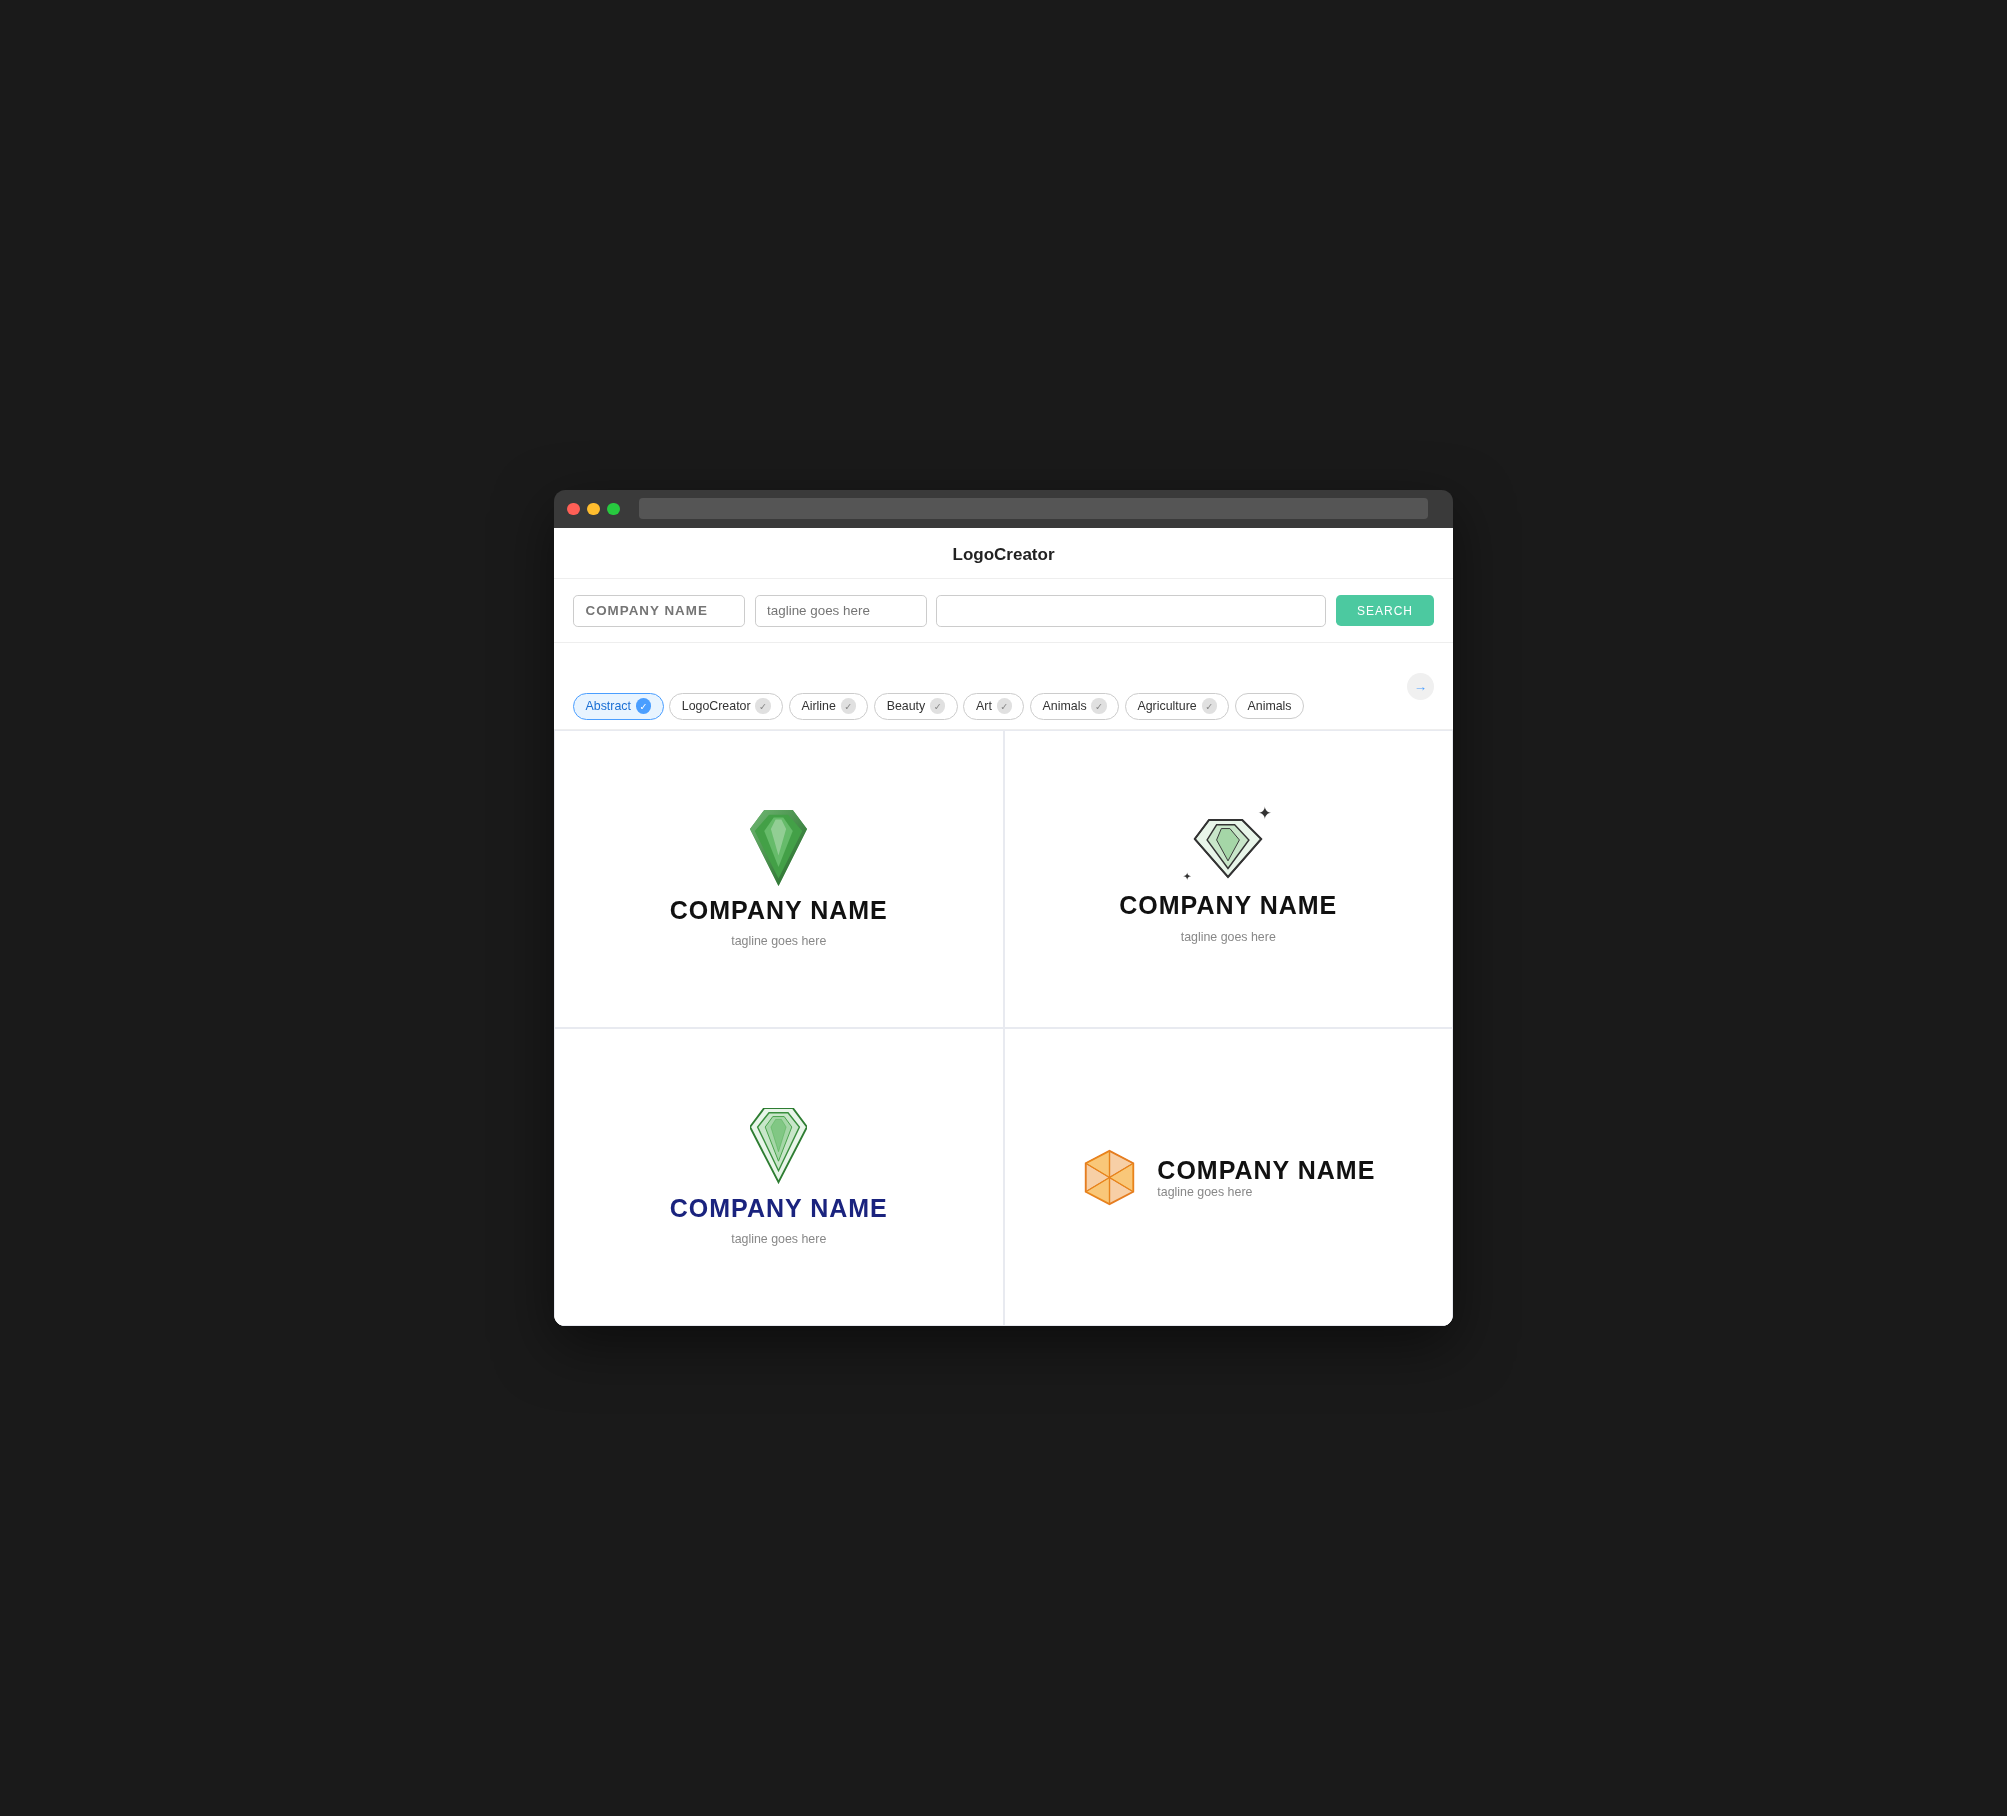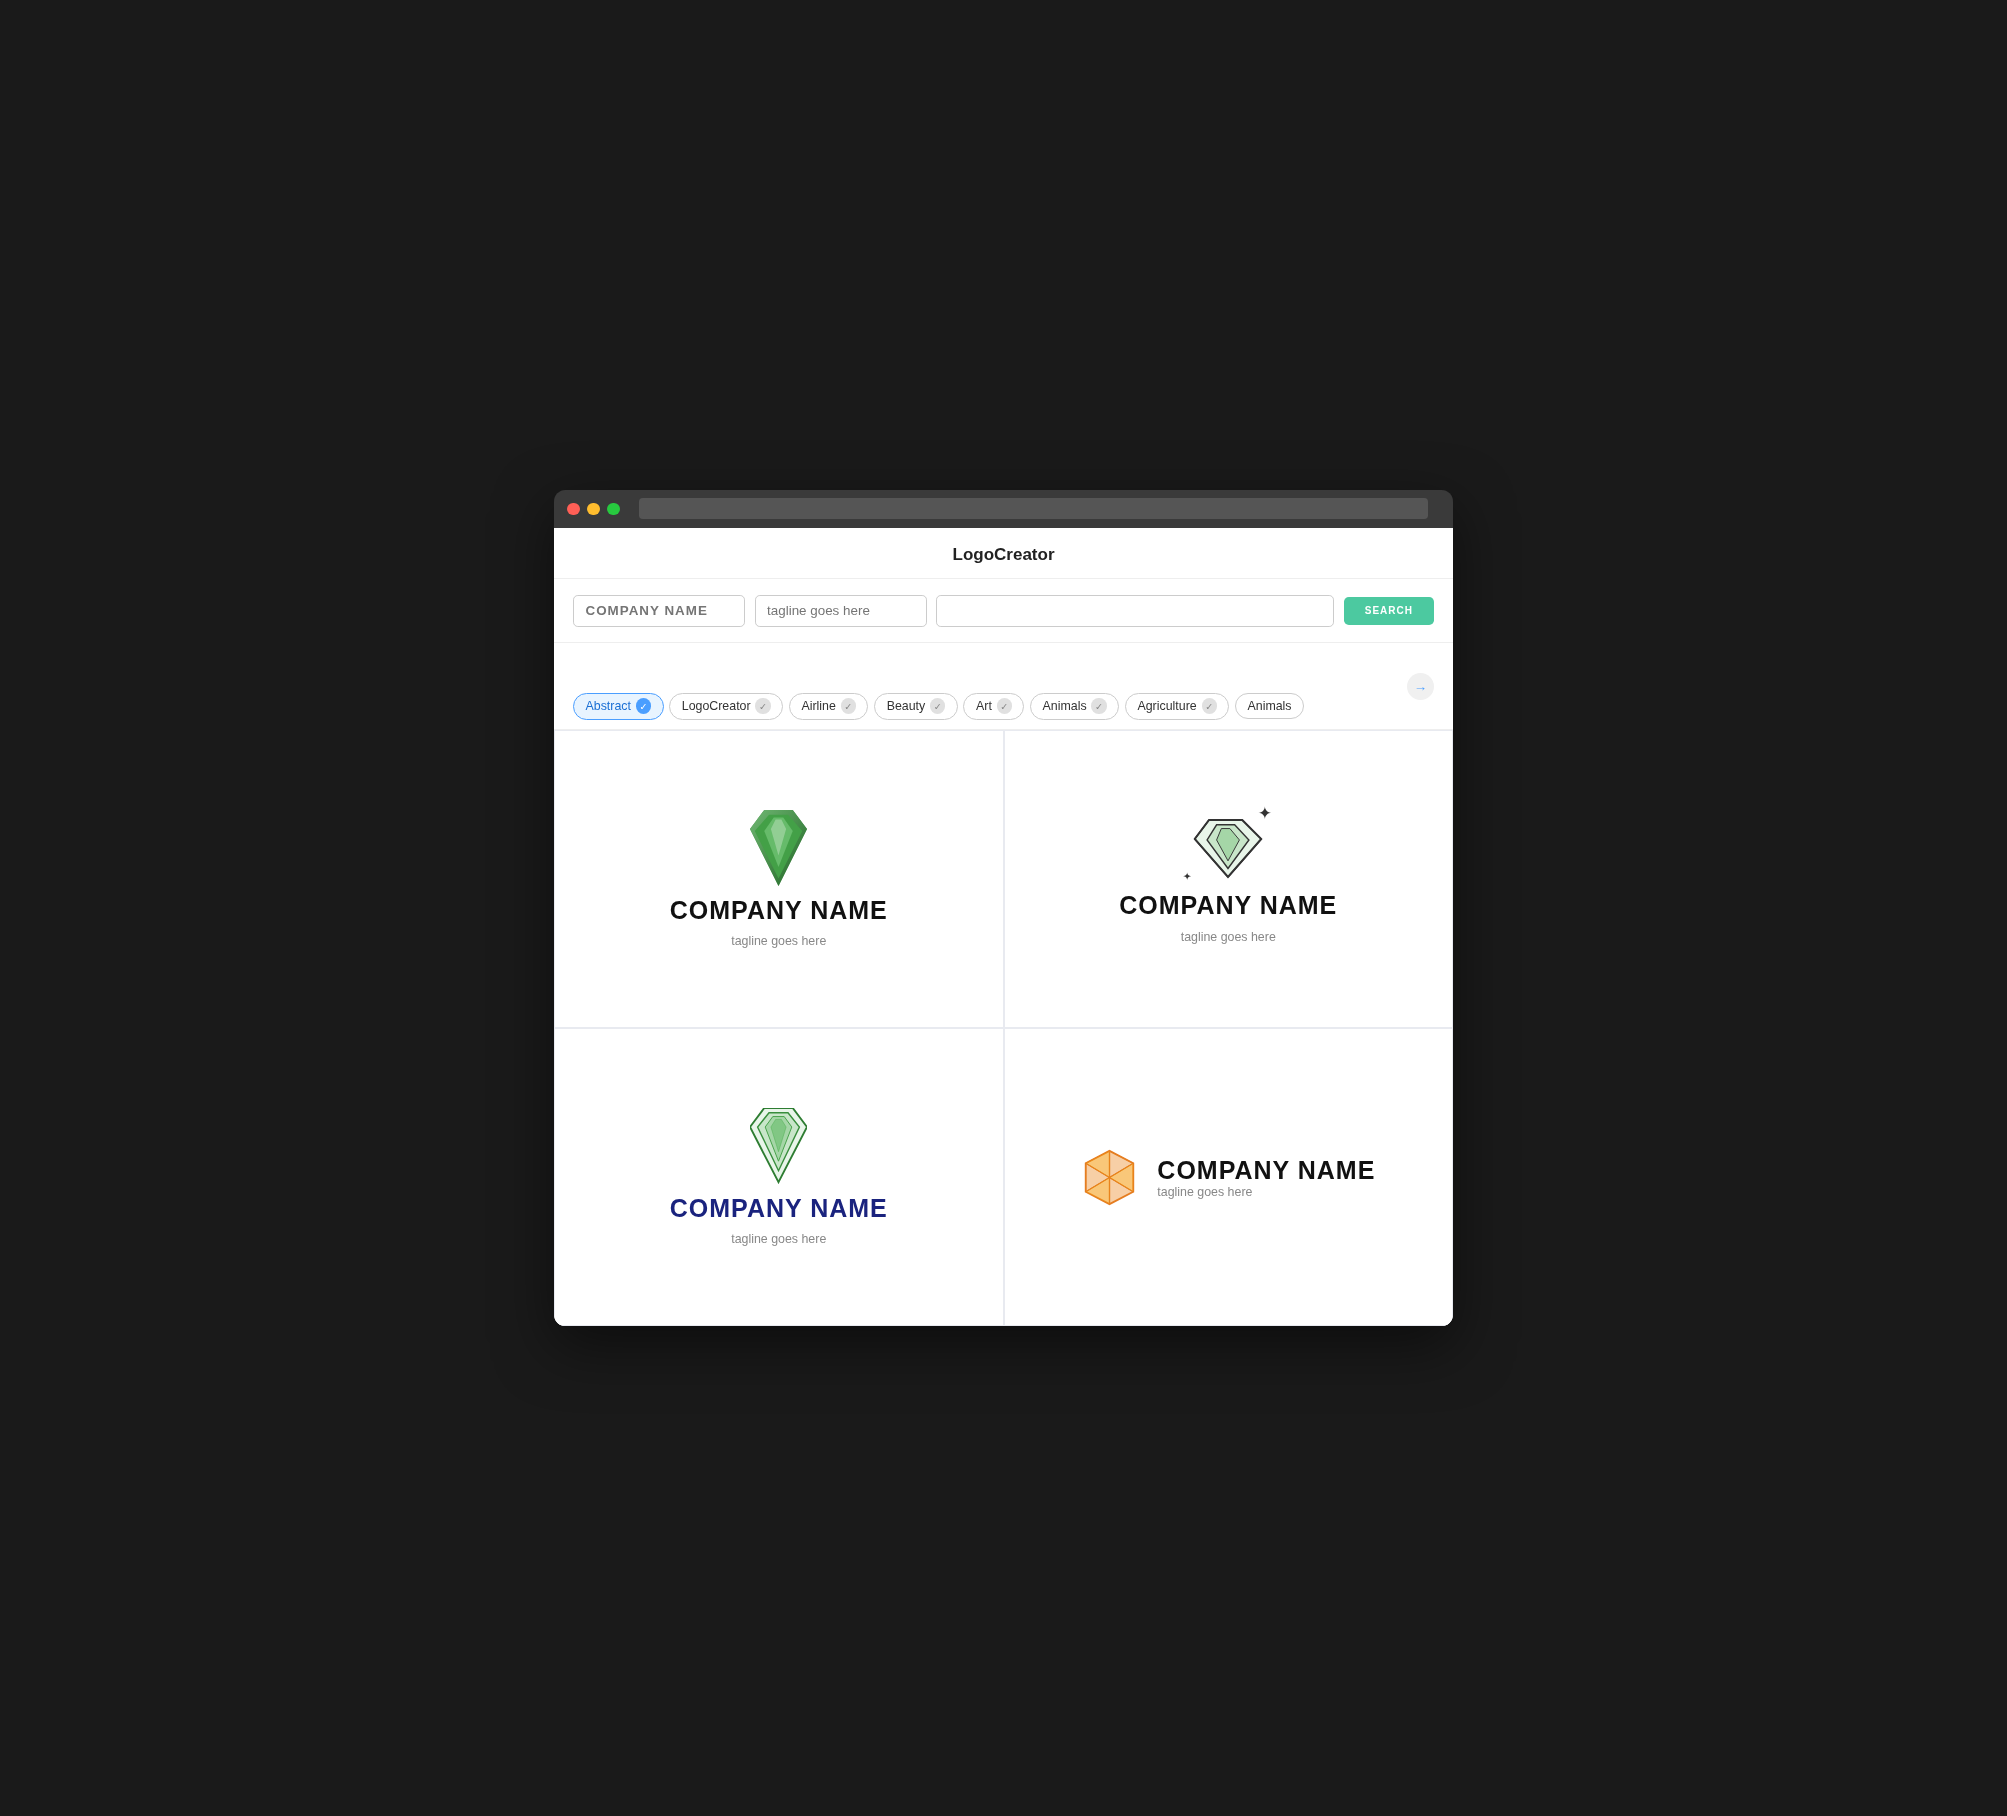--- a/index.html
+++ b/index.html
@@ -69,22 +69,22 @@
     }
     .search-input.company { width: 172px; letter-spacing: 1px; font-weight: 600; }
     .search-input.tagline { width: 172px; color: #666; }
     .search-input.extra { flex: 1; }
     .search-btn {
       background: #4cc9a0;
       color: #fff;
       border: none;
       border-radius: 4.8px;
       padding: 8.6px 21px;
-      font-size: 10px;
-      font-weight: 700;
+      font-size: 12px;
+      font-weight: 400;
       letter-spacing: 1px;
       cursor: pointer;
     }
     .filter-bar {
       display: flex;
       align-items: center;
       padding: 9.6px 19px;
       gap: 5.7px;
       border-bottom: 1px solid #eee;
       overflow: hidden;

